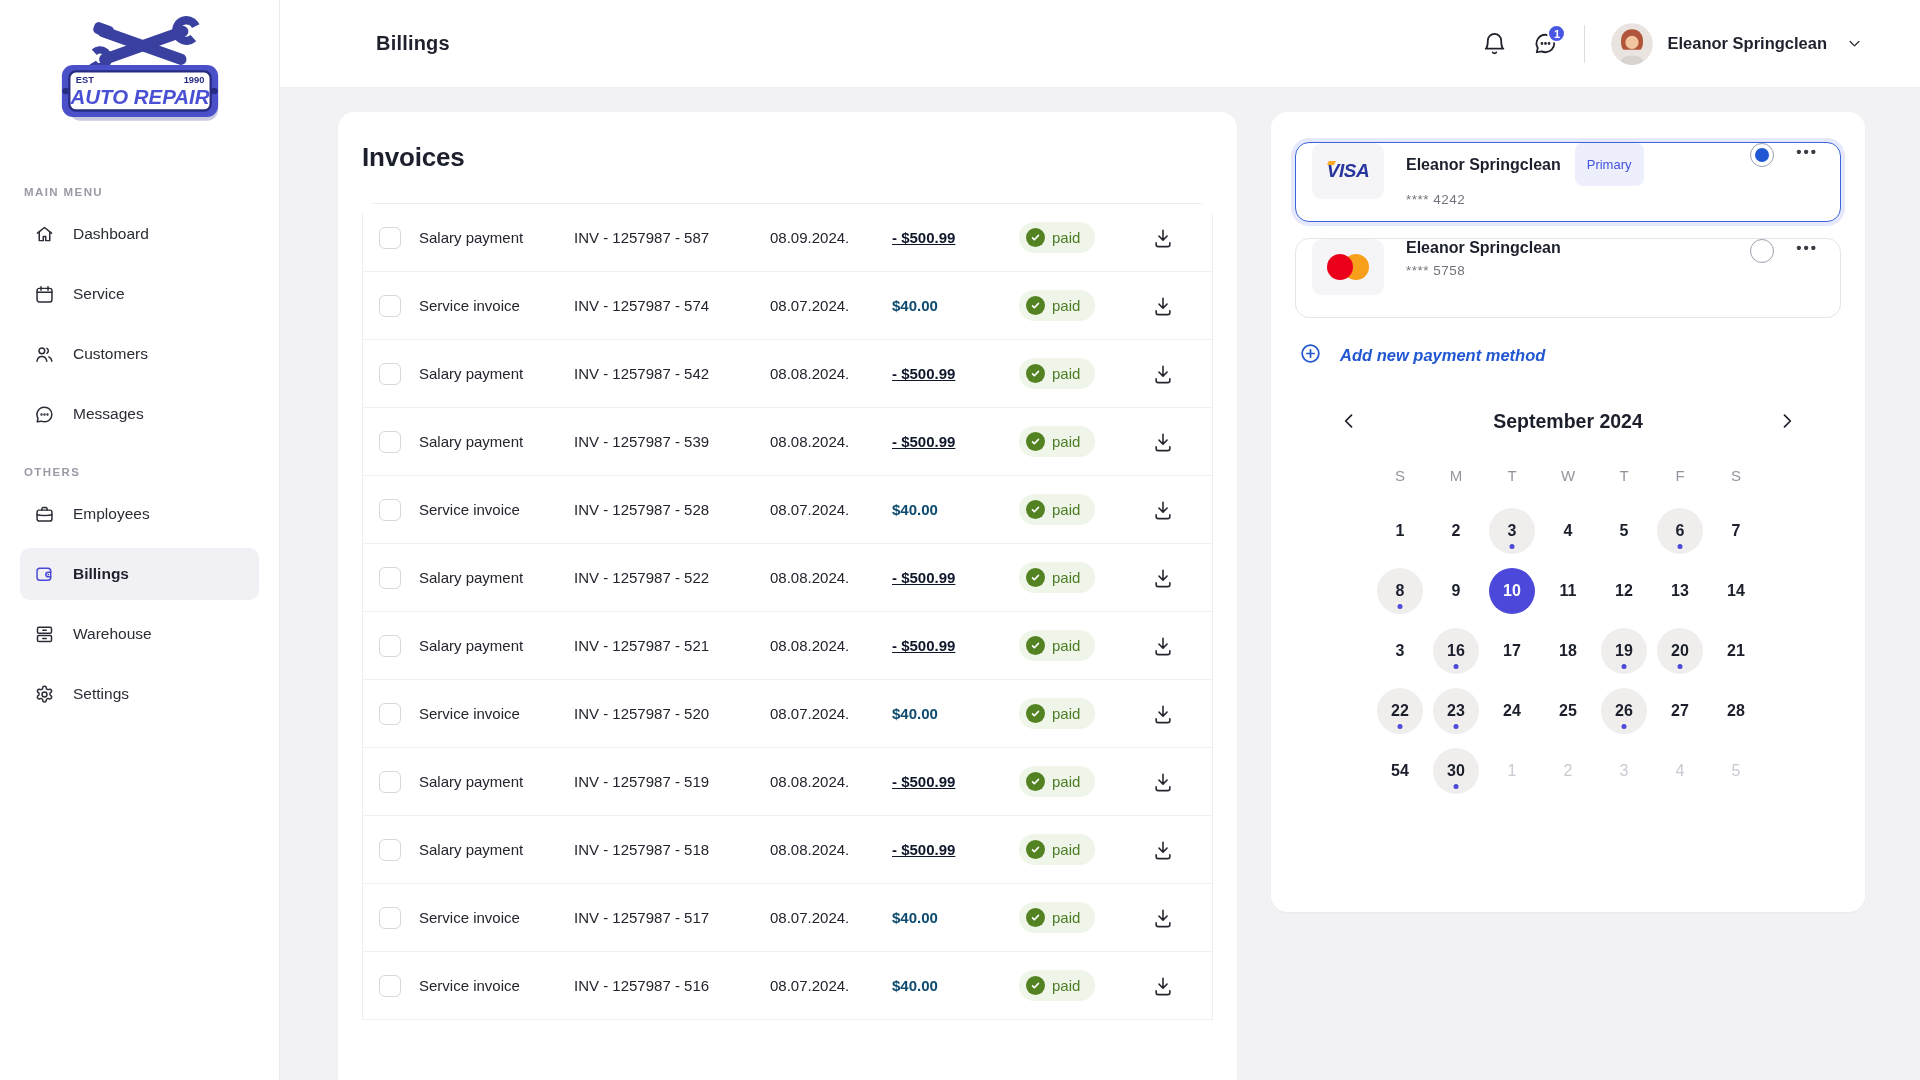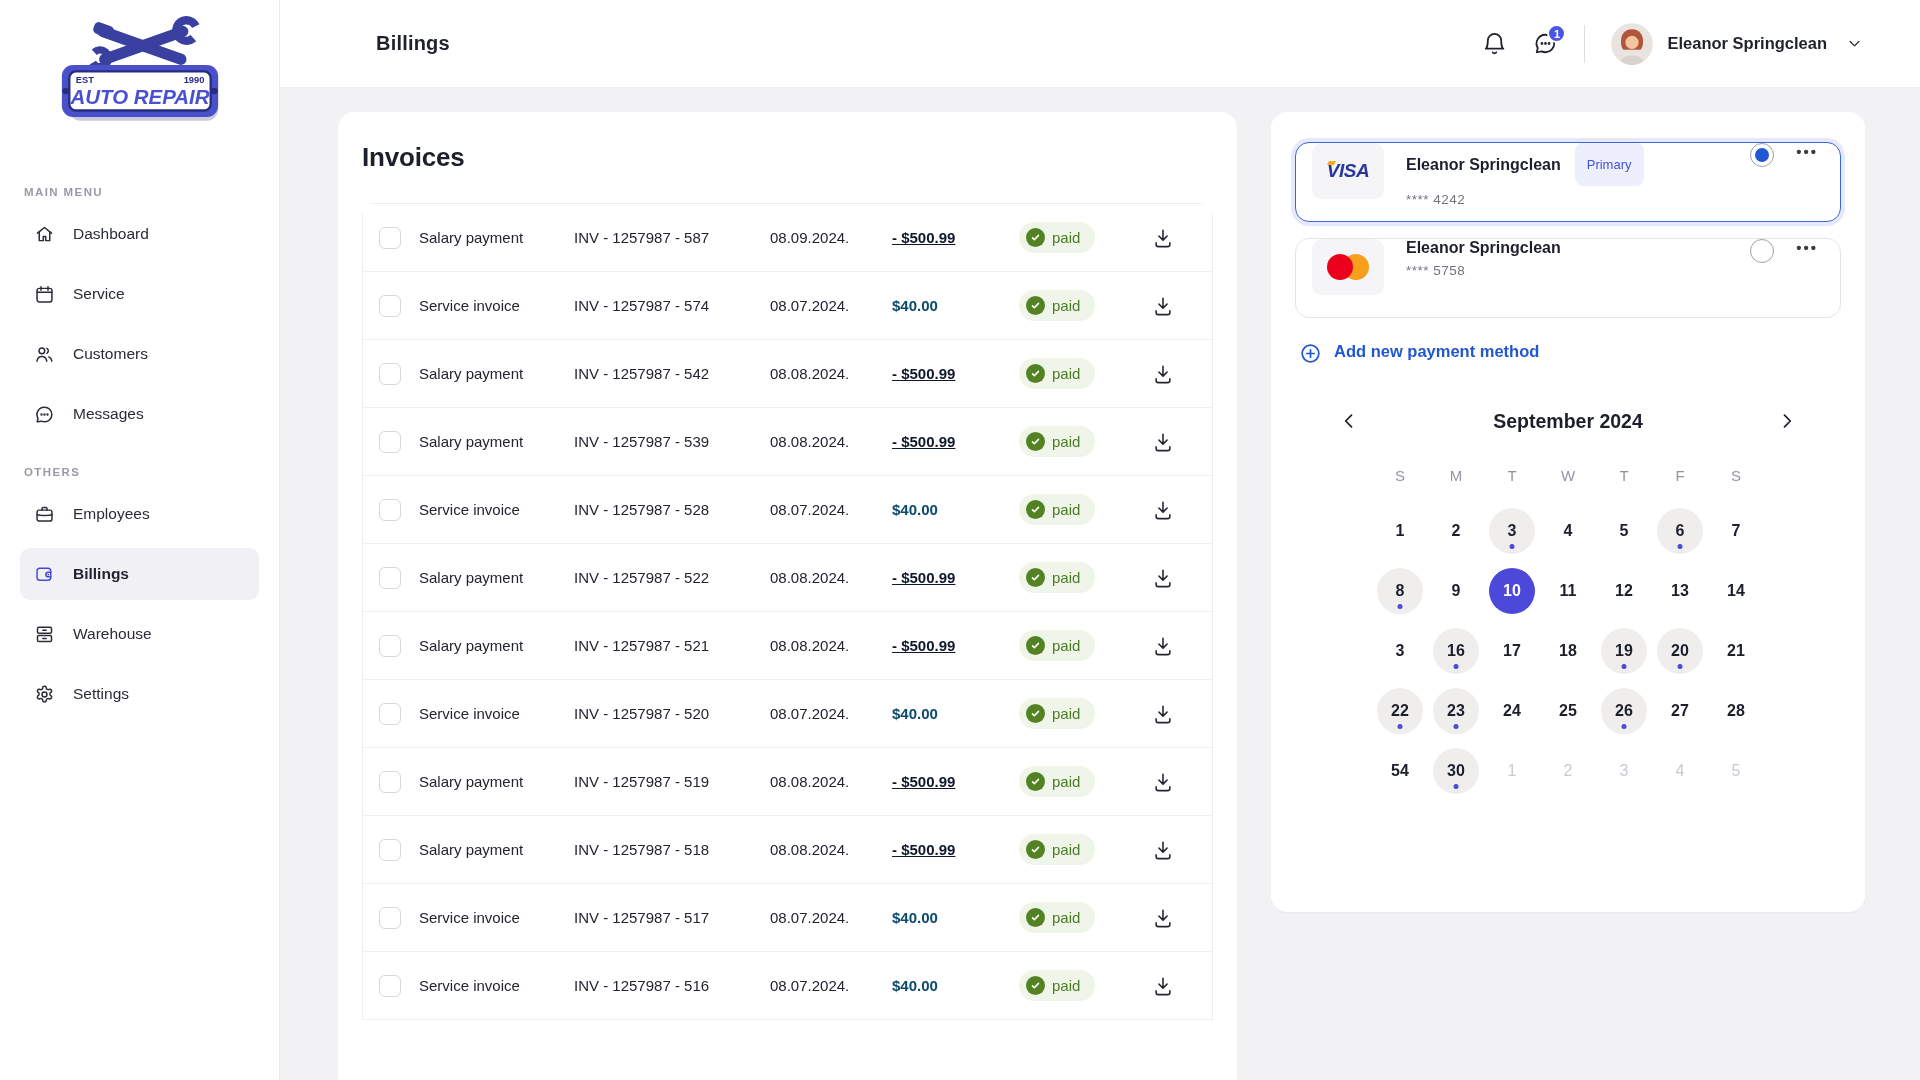--- a/index.html
+++ b/index.html
@@ -127,21 +127,21 @@
   .pm-name-row { display:flex; align-items:center; gap:14px; }
   .pm-name { font-size:16px; font-weight:700; color:#1c1f2c; }
   .pm-badge { background:#edeffc; color:#4353de; font-size:13px; font-weight:500; padding:14px 12px; border-radius:8px; }
   .pm-last4 { font-size:13.5px; color:#73737d; margin-top:6px; letter-spacing:.5px; }
   .radio {
     width:24px; height:24px; border-radius:50%; border:1.5px solid #9aa0ac; background:#fff;
     display:flex; align-items:center; justify-content:center; cursor:pointer; flex:0 0 24px;
   }
   .radio.sel::after { content:""; width:14px; height:14px; border-radius:50%; background:#2157d2; }
   .dots-btn { background:none; border:none; cursor:pointer; color:#3a3b45; font-size:15px; font-weight:700; letter-spacing:2px; margin-left:22px; }
-  .add-new { display:flex; align-items:flex-start; gap:12px; background:none; border:none; cursor:pointer; margin:24px 0 0 4px; color:#2157d2; }
+  .add-new { display:flex; align-items:flex-end; gap:18px; background:none; border:none; cursor:pointer; margin:24px 0 0 4px; color:#2157d2;font-style:italic; }
   .add-new .icn svg { width:23px; height:23px; }
   .add-new .txt { font-size:16.5px; font-weight:700; color:#2157d2; }
 
   
   .calendar { width:478px; margin:42px auto 0 auto; }
   .cal-head { display:flex; align-items:center; justify-content:space-between; padding:0 6px; }
   .cal-nav { background:none; border:none; cursor:pointer; color:#1f212d; padding:4px; }
   .cal-nav svg { width:20px; height:20px; }
   .cal-month { font-size:19.5px; font-weight:700; color:#1c1f2c; }
   .cal-grid { display:grid; grid-template-columns:repeat(7,56px); justify-content:center; margin-top:4px; }

